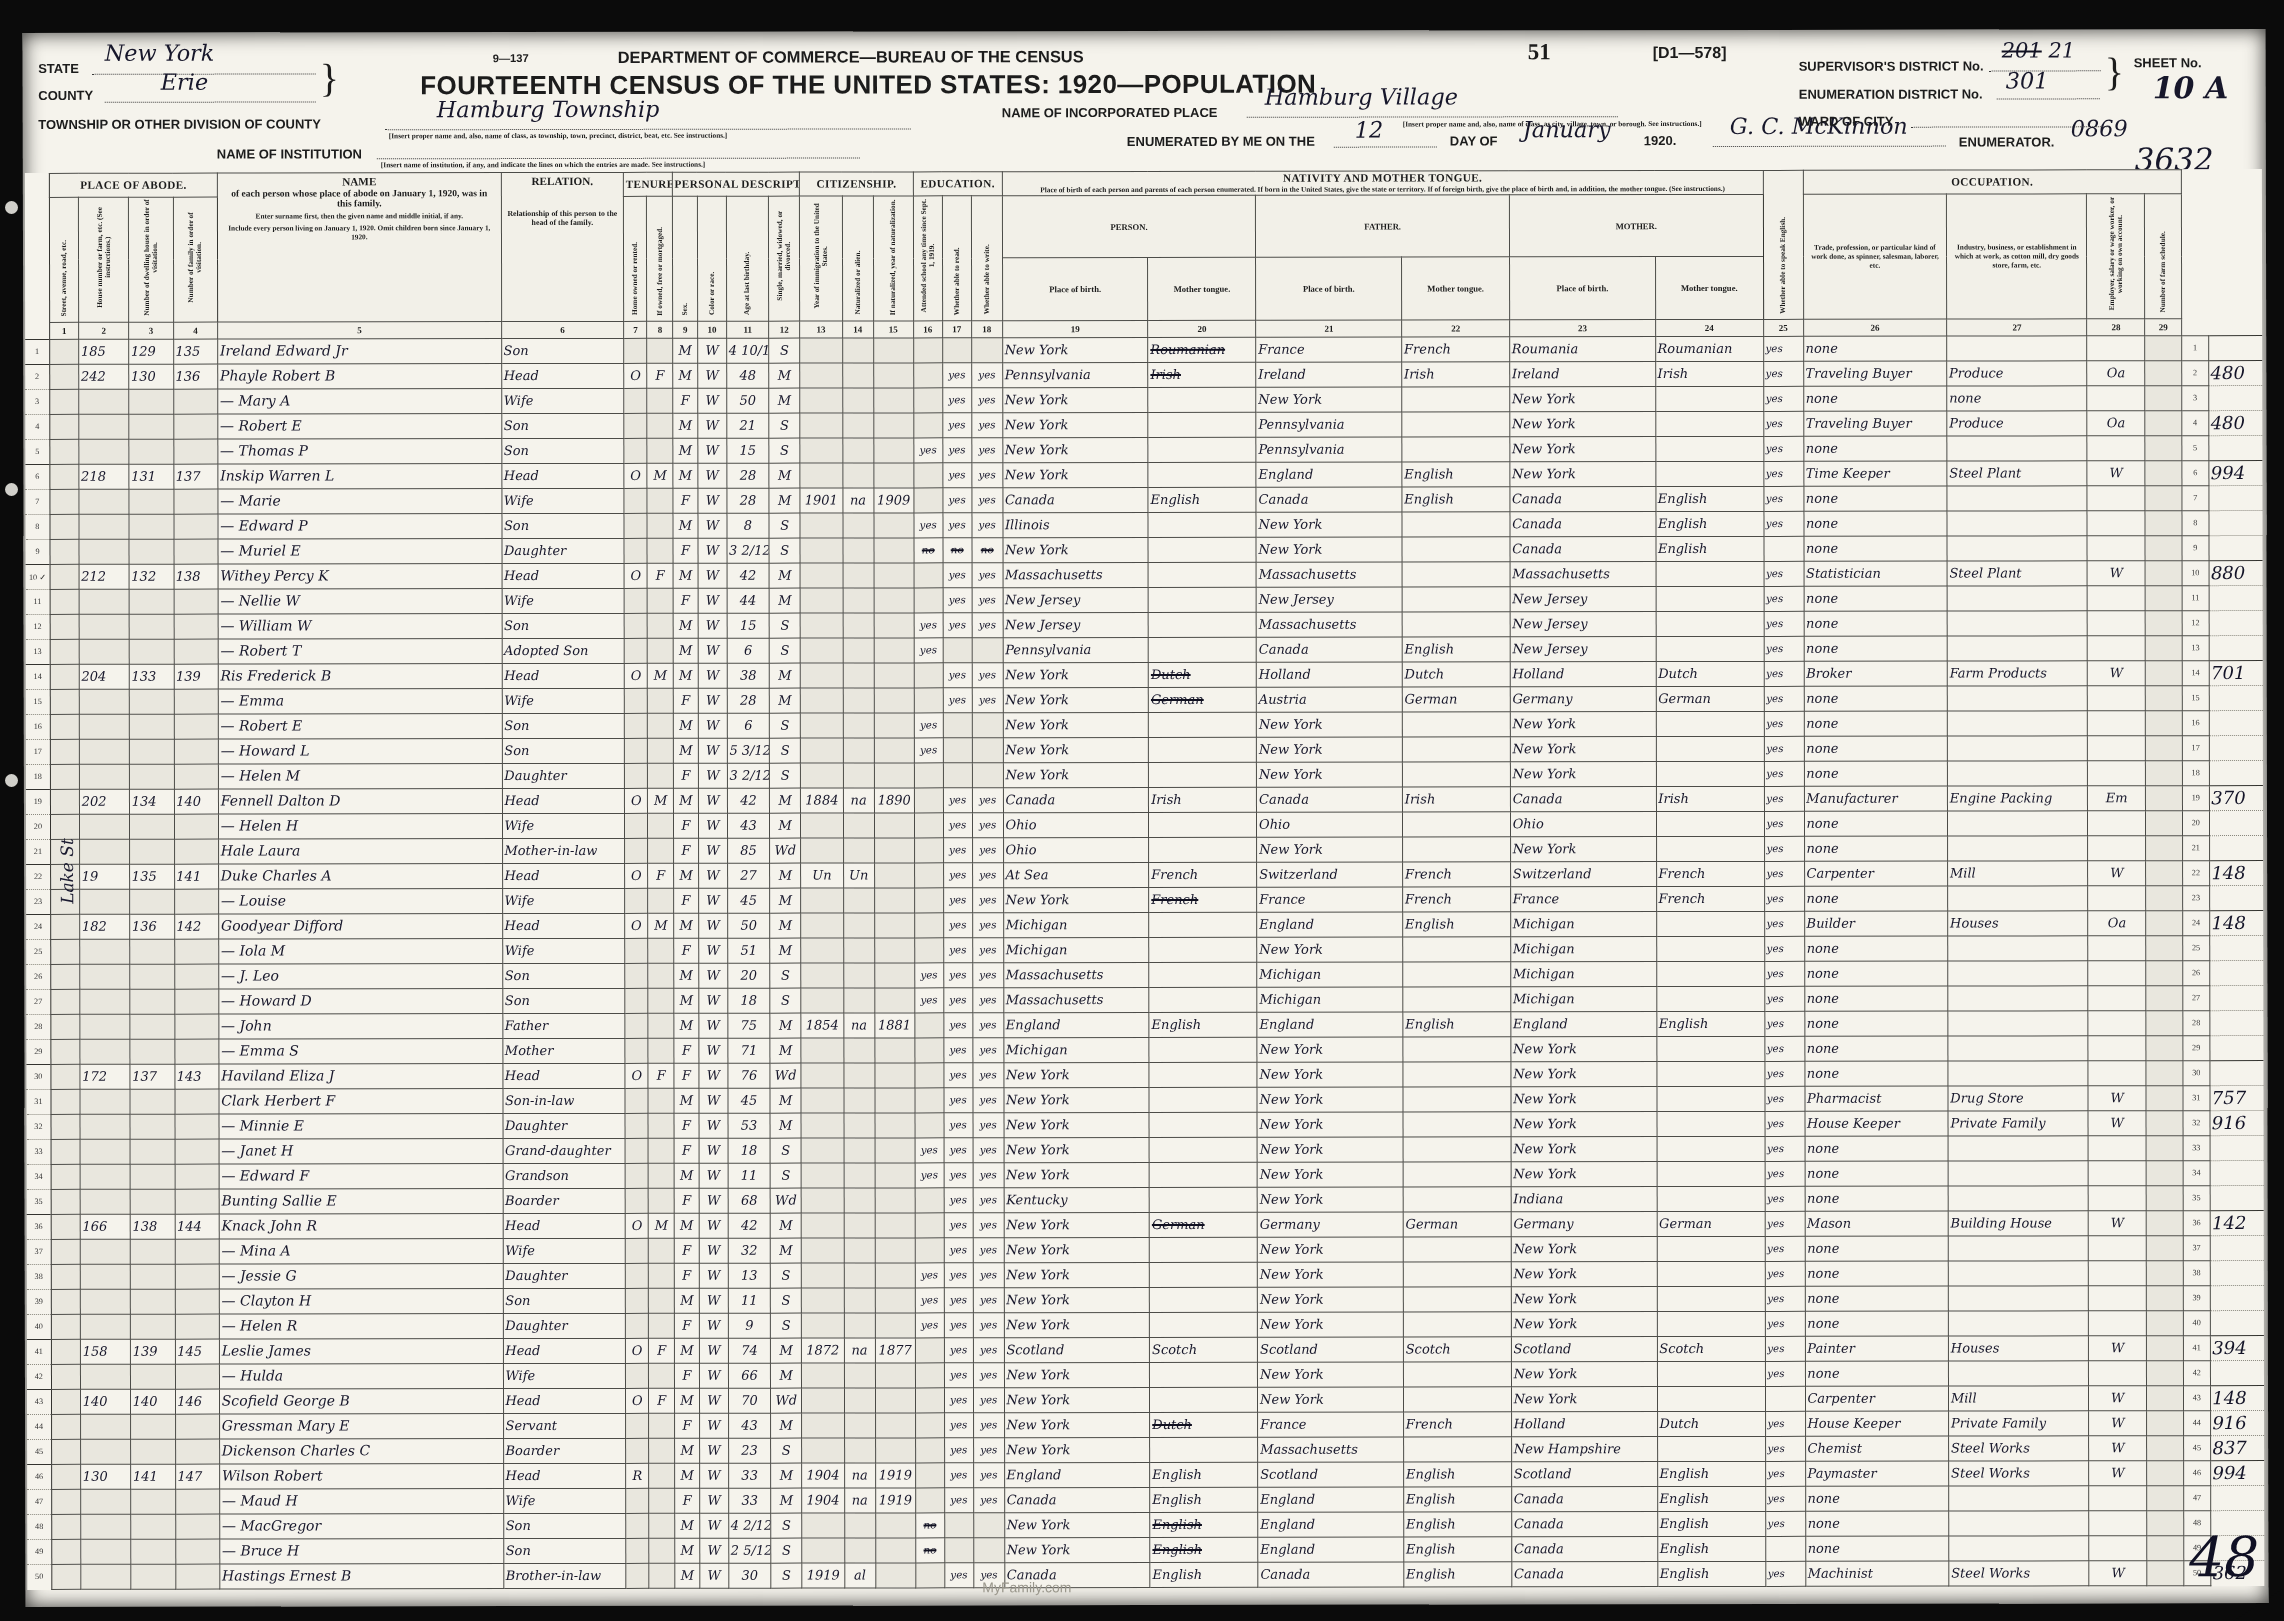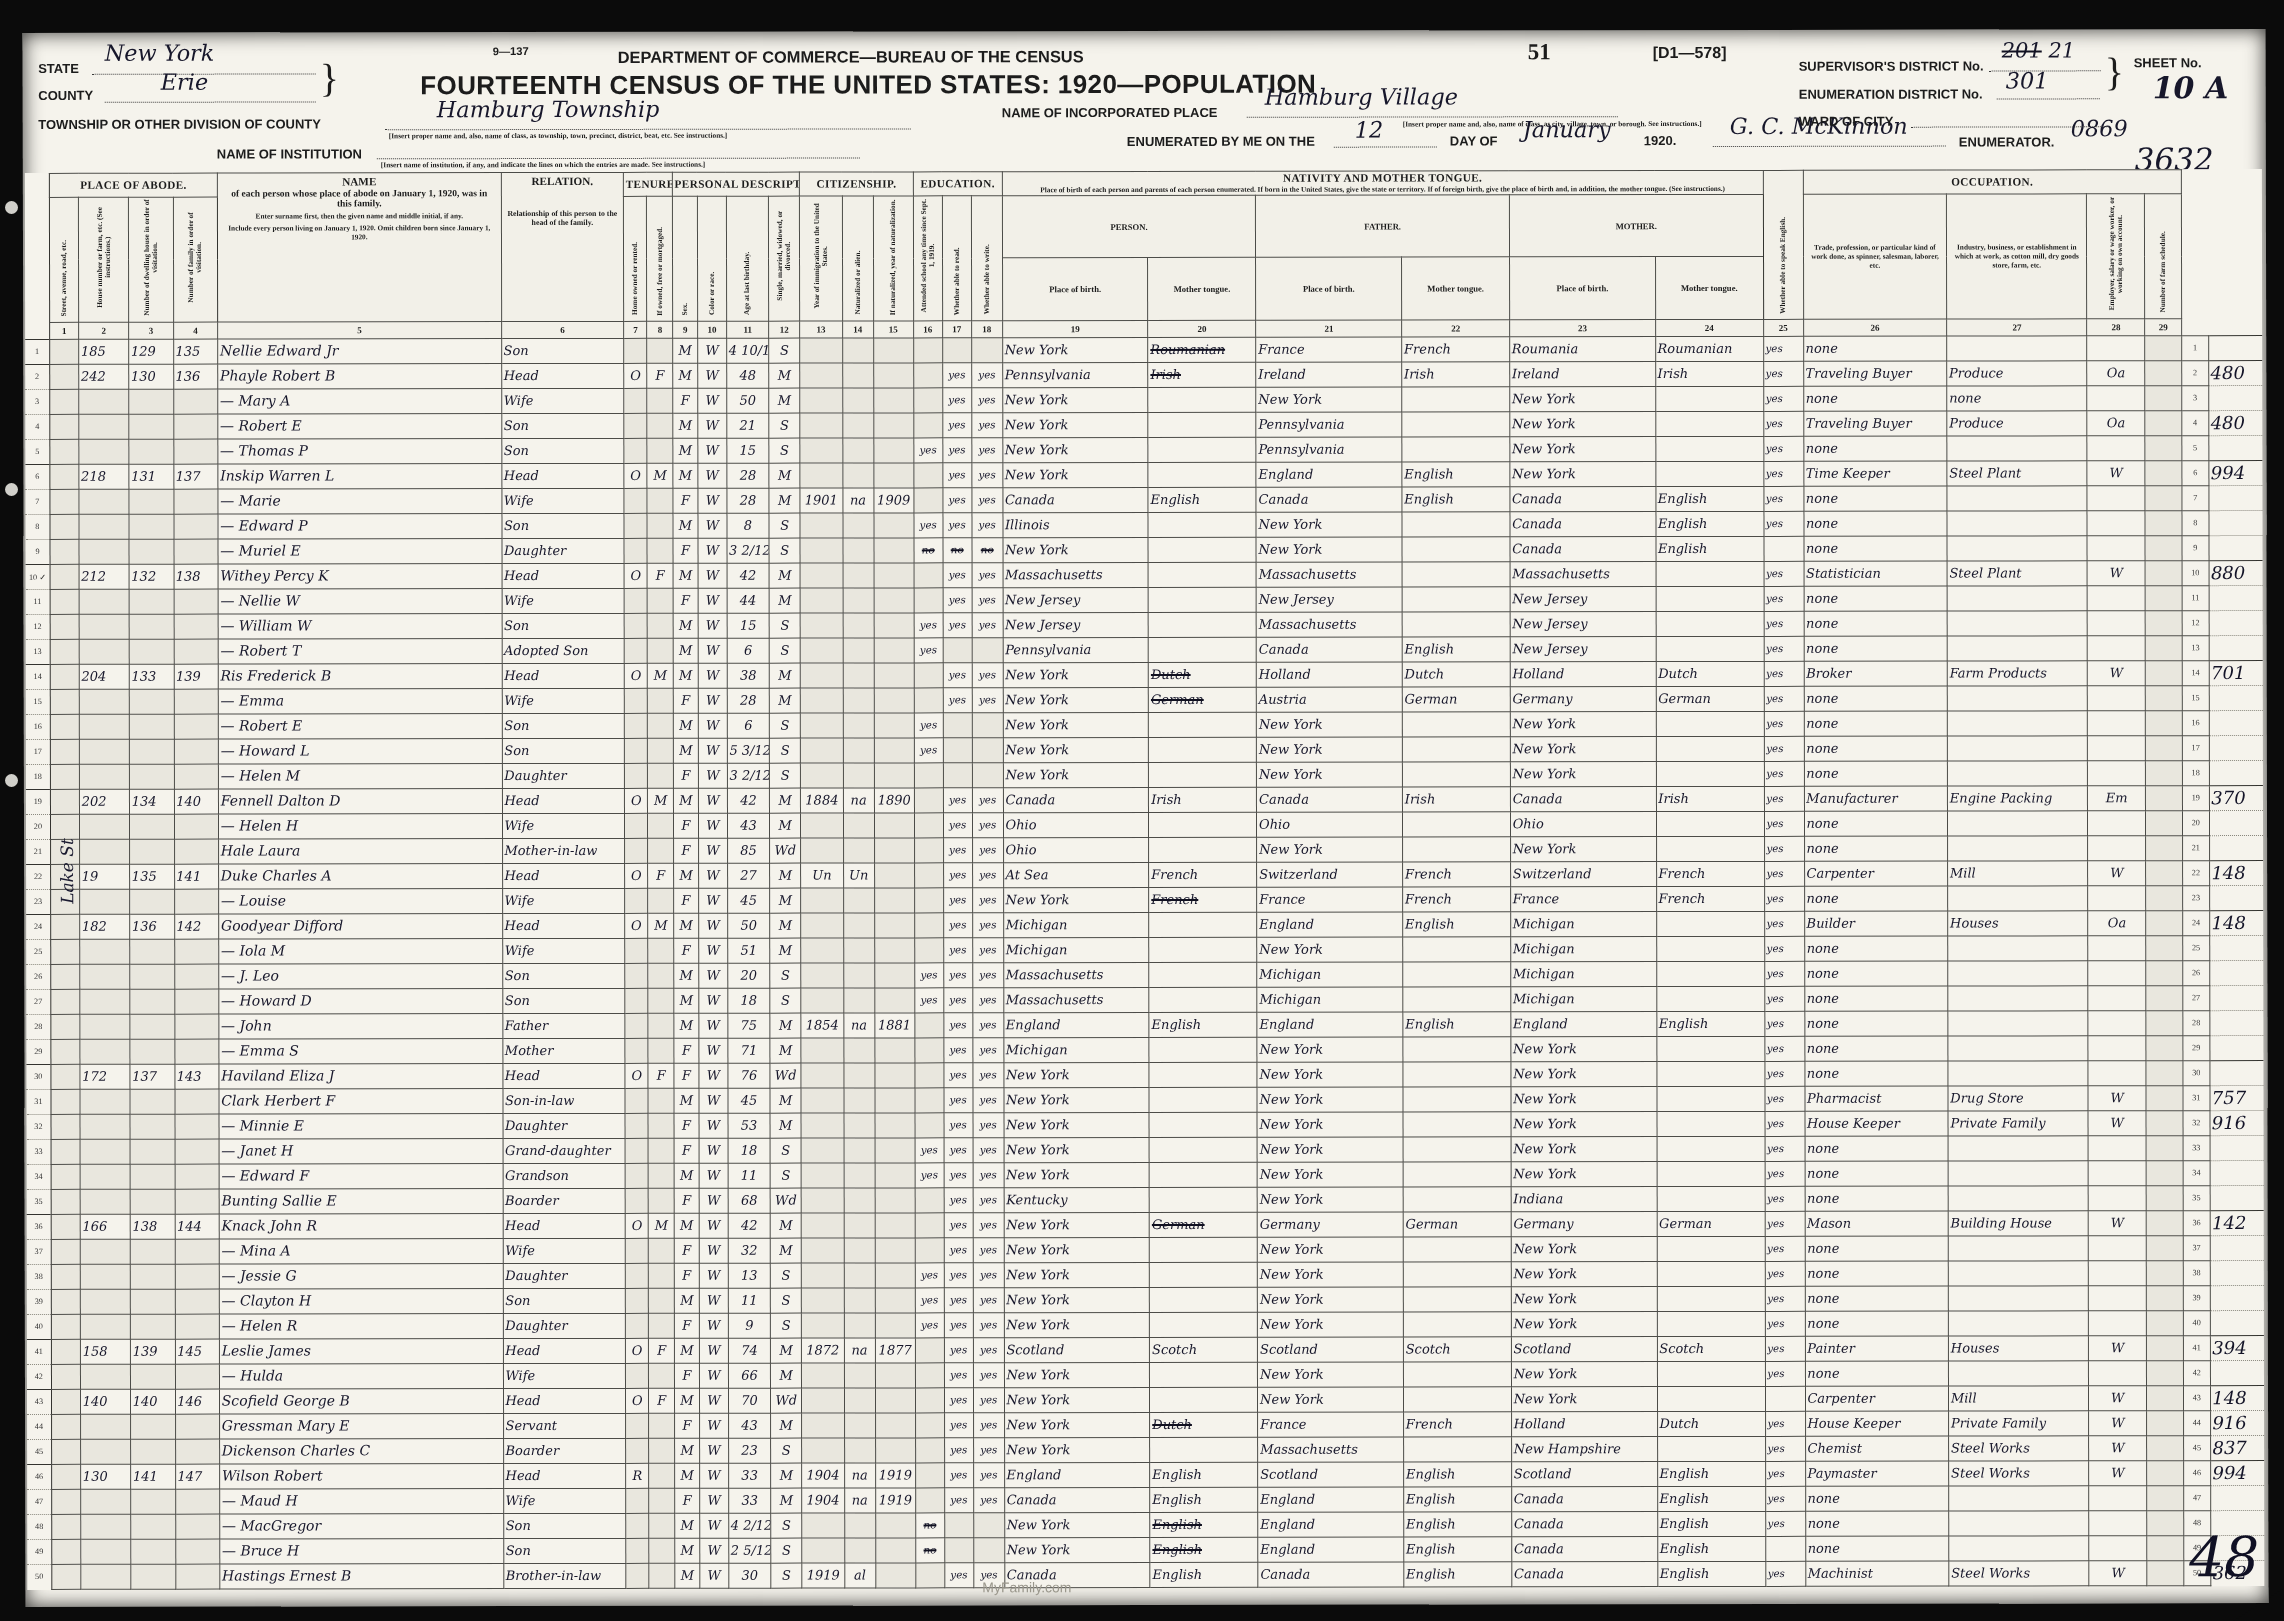--- a/index.html
+++ b/index.html
@@ -60,21 +60,21 @@
 <body>
 
 <div class="scan">
   <div class="corner"></div>
   <div class="hole" style="top:201px"></div>
   <div class="hole" style="top:483px"></div>
   <div class="hole" style="top:774px"></div>
   <div class="paper">
 
     <div class="hdr">
-      <div class="abs lbl" style="left:470px;top:13px;font-size:11.2px">9—137</div>
+      <div class="abs lbl" style="left:470px;top:20px;font-size:11.2px">9—137</div>
       <div class="abs lbl" style="left:483px;top:15.5px;width:690px;text-align:center;font-size:16.4px">DEPARTMENT OF COMMERCE—BUREAU OF THE CENSUS</div>
       <div class="abs" style="left:1505px;top:8.6px;font-size:23px;font-weight:bold">51</div>
       <div class="abs lbl" style="left:1630px;top:14px;font-size:16px">[D1—578]</div>
       <div class="abs lbl" style="left:328px;top:38px;width:1035px;text-align:center;font-size:26px;letter-spacing:0.4px">FOURTEENTH CENSUS OF THE UNITED STATES: 1920—POPULATION</div>
 
       <div class="abs lbl" style="left:15.5px;top:28px;font-size:13px">STATE</div>
       <div class="abs hw big" style="left:82px;top:7px">New York</div>
       <div class="abs dotline" style="left:69px;top:41px;width:224px"></div>
       <div class="abs lbl" style="left:15.5px;top:55px;font-size:13px">COUNTY</div>
       <div class="abs hw big" style="left:138px;top:36px">Erie</div>
@@ -248,21 +248,21 @@
               <th>29</th>
             </tr>
 </thead>
           <tbody>
             <tr class="fam ">
               <td class="num out">1</td>
               <td class="hl blankc"></td>
               <td class=""><span class="hwc">185</span></td>
               <td class=""><span class="hwc">129</span></td>
               <td class=""><span class="hwc">135</span></td>
-              <td class="hl namec"><span class="hwc">Nellie Edward Jr</span></td>
+              <td class="hl namec"><span class="hwc">Ireland Edward Jr</span></td>
               <td class="hl"><span class="hwc">Son</span></td>
               <td class="hl blankc ctr"></td>
               <td class="blankc ctr"></td>
               <td class="hl ctr"><span class="hwc">M</span></td>
               <td class="ctr"><span class="hwc">W</span></td>
               <td class="ctr"><span class="hwc">4 10/12</span></td>
               <td class="ctr"><span class="hwc">S</span></td>
               <td class="hl blankc ctr"></td>
               <td class="blankc ctr"></td>
               <td class="blankc ctr"></td>

